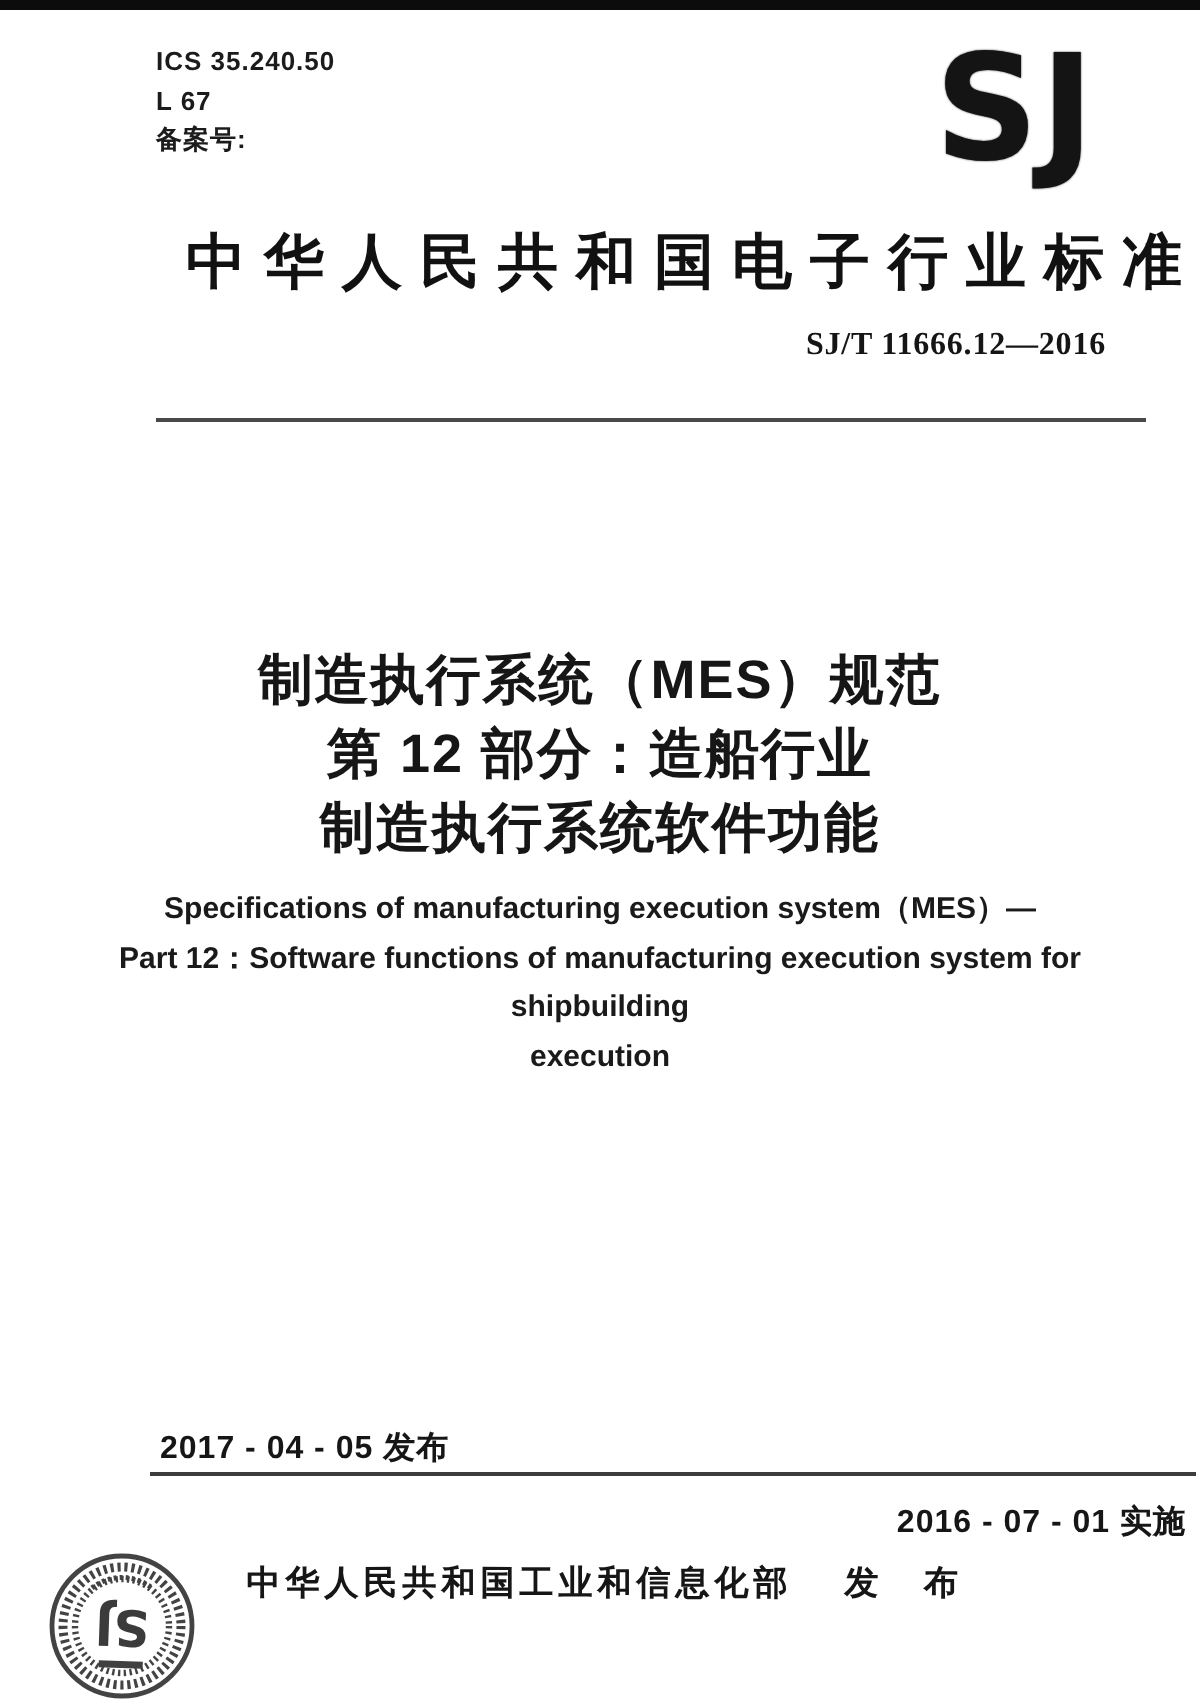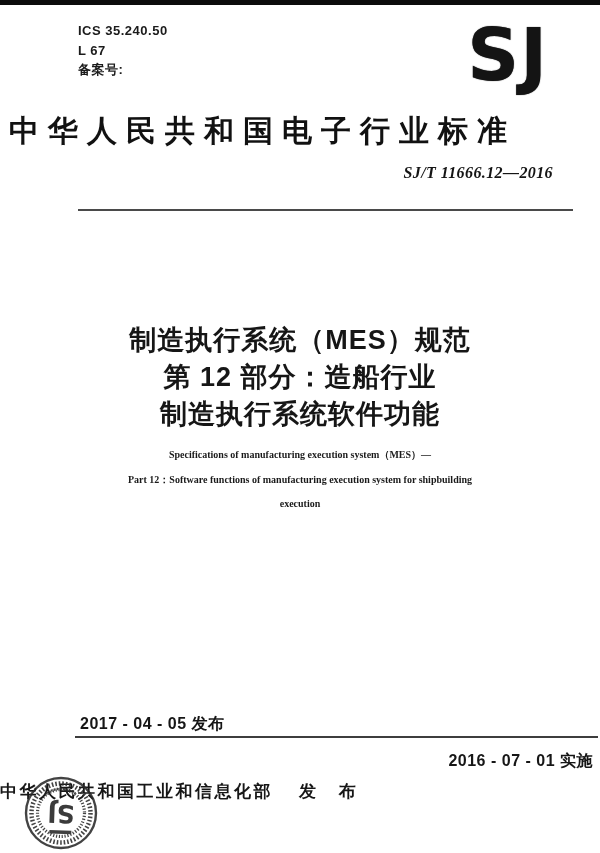--- a/index.html
+++ b/index.html
@@ -38,37 +38,36 @@
     font-weight: 800;
     letter-spacing: 1px;
     color: #141414;
     transform: scaleY(1.02);
     text-shadow: 0 0 1px #333;
   }
   .header-title {
     position: absolute;
     left: 0; top: 111px;
     width: 600px;
-    text-align: left;
+    text-align: right;
     font-size: 30px;
     font-weight: 600;
     letter-spacing: 9px;
     text-indent: 9px;
     white-space: nowrap;
     color: #111;
   }
   .std-number {
     position: absolute;
     right: 47px; top: 164px;
     font-family: "Liberation Serif", serif;
     font-size: 16px;
     font-weight: 700;
     letter-spacing: 0.4px;
     color: #151515;
-    font-style: italic;
   }
   .rule-top {
     position: absolute;
     left: 78px; top: 209px;
     width: 495px; height: 2px;
     background: #4a4a4a;
   }
   .main-title {
     position: absolute;
     left: 0; top: 322px;
@@ -78,22 +77,22 @@
     font-weight: 700;
     line-height: 37px;
     letter-spacing: 1px;
     color: #161616;
   }
   .english-title {
     position: absolute;
     left: 30px; top: 443px;
     width: 540px;
     text-align: center;
-    font-family: Liberation Serif, serif;
-    font-size: 10px;
+    font-family: Liberation Sans, sans-serif;
+    font-size: 15px;
     font-weight: 700;
     line-height: 24.5px;
     color: #1a1a1a;
   }
   .dates-row {
     position: absolute;
     left: 0; top: 714px;
     width: 600px;
     padding: 0;
     box-sizing: border-box;
@@ -107,21 +106,21 @@
   .rule-bottom {
     position: absolute;
     left: 75px; top: 736px;
     width: 523px; height: 2px;
     background: #3d3d3d;
   }
   .publisher-row {
     position: absolute;
     left: 0; top: 780px;
     width: 488px;
-    text-align: left;
+    text-align: right;
     font-size: 17px;
     font-weight: 600;
     color: #161616;
     white-space: nowrap;
   }
   .publisher-name { letter-spacing: 2.5px; }
   .publish-action { letter-spacing: 9px; margin-left: 26px; text-indent: 0; }
   .stamp {
     position: absolute;
     left: 20px; top: 774px;

